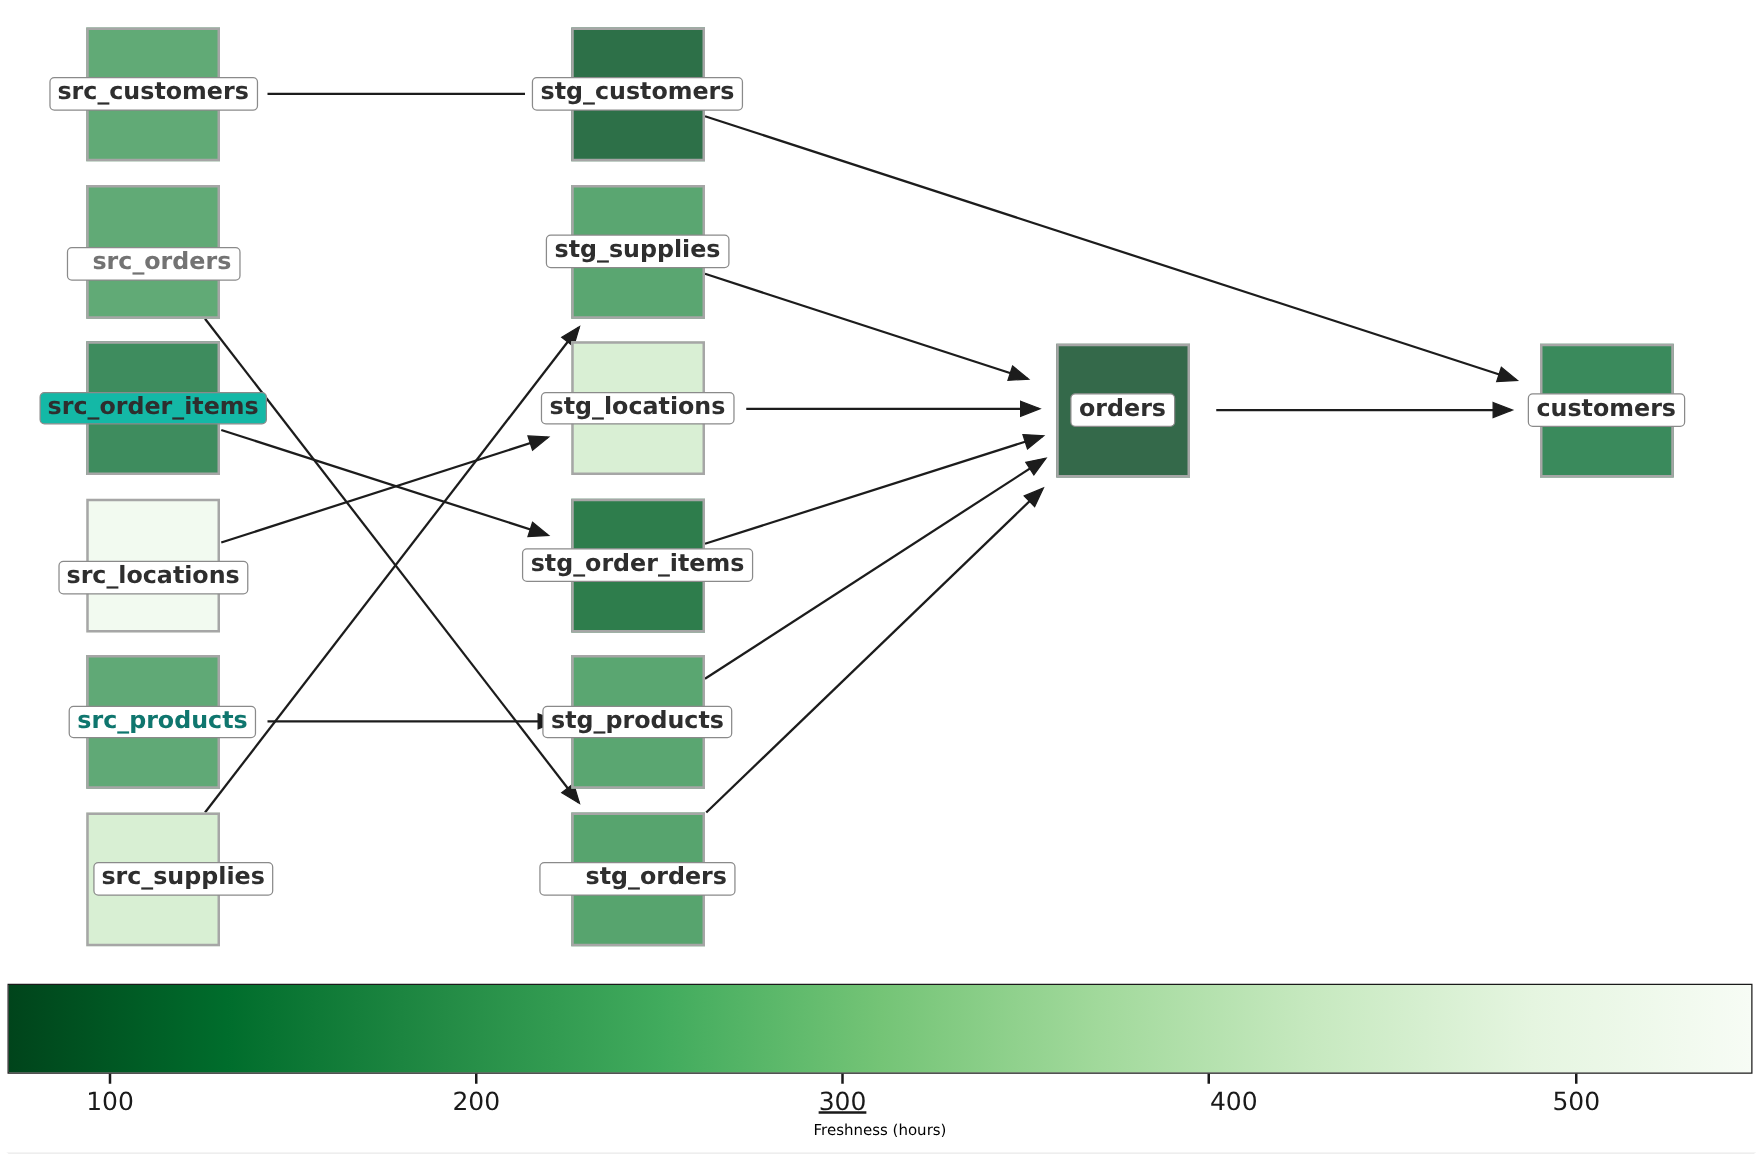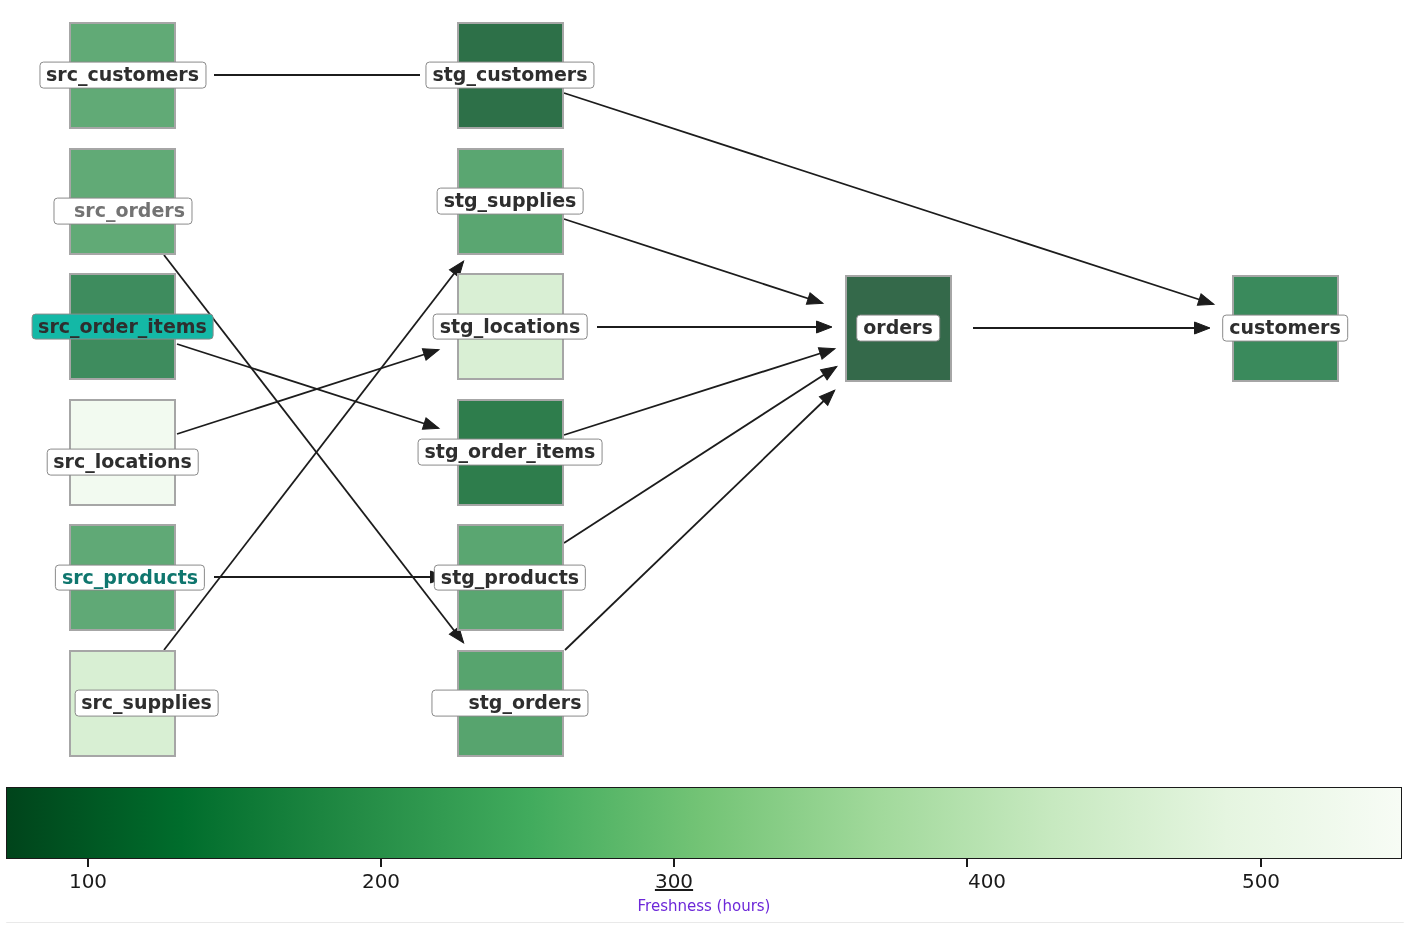--- a/index.html
+++ b/index.html
@@ -21,21 +21,21 @@
   .colorbar{position:absolute;}
   .cbar-gradient{
     position:absolute;left:0;top:0;width:100%;height:100%;
     box-sizing:border-box;border:1.4px solid #1a1a1a;
   }
   .cbar-tick{position:absolute;width:1.6px;height:8px;background:#1a1a1a;}
   .cbar-tick-label{
     position:absolute;transform:translateX(-50%);font-size:20px;color:#1a1a1a;
   }
   .cbar-axis-label{
-    position:absolute;transform:translateX(-50%);font-size:15px;color:#6d28d9;
+    position:absolute;transform:translateX(-50%);font-size:12px;color:#000000;
   }
   .fig-bottom-rule{position:absolute;left:0;width:1410px;height:1px;background:#e9e9e9;}
 </style>
 </head>
 <body>
 
 <div class="canvas">
   <svg id="edge-layer" viewBox="0 0 1410 926" xmlns="http://www.w3.org/2000/svg">
     <defs>
       <marker id="arrowhead" markerUnits="userSpaceOnUse" markerWidth="20" markerHeight="16" refX="15.5" refY="7" orient="auto">

